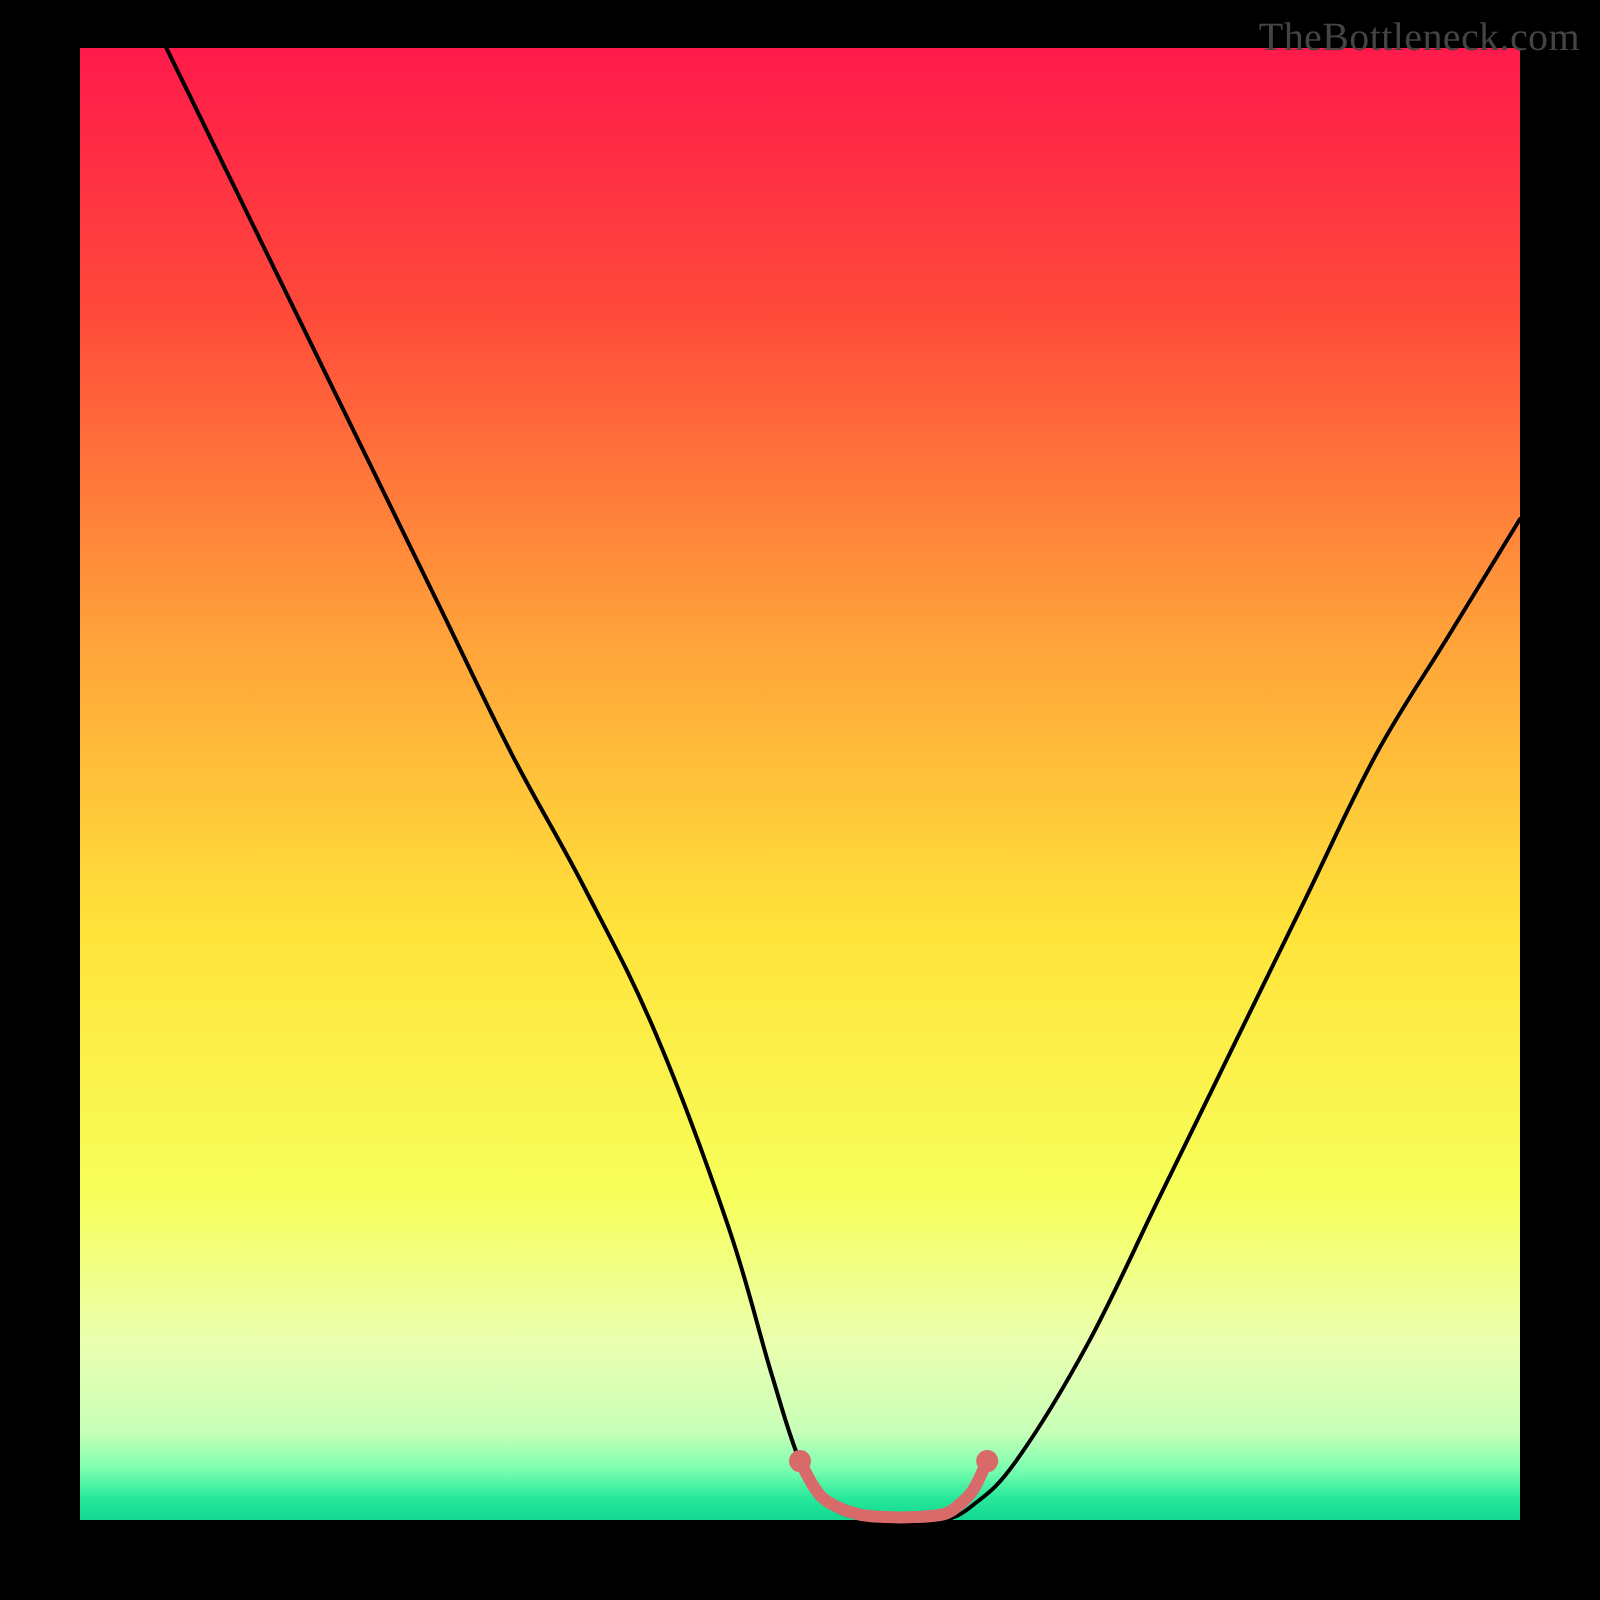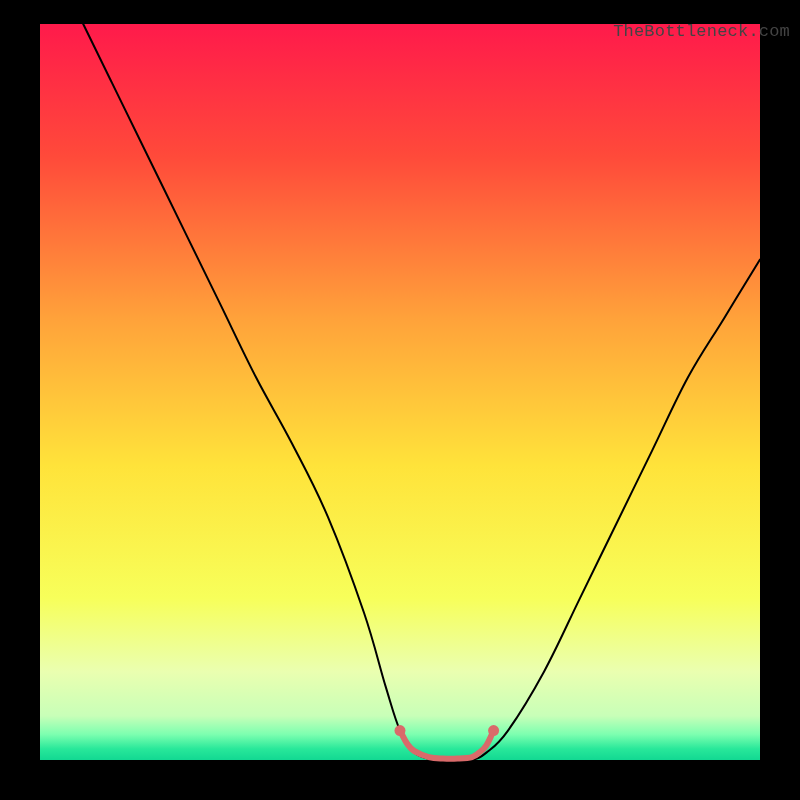--- a/index.html
+++ b/index.html
@@ -13,24 +13,24 @@
   .chart-container {
     position: relative;
     width: 800px;
     height: 800px;
   }
   svg {
     display: block;
   }
   .watermark {
     position: absolute;
-    top: 22px;
+    top: 8px;
     right: 10px;
-    font-family: Liberation Mono, monospace;
-    font-size: 17px;
+    font-family: Liberation Serif, serif;
+    font-size: 20px;
     color: #444;
     letter-spacing: 0.2px;
     user-select: none;
   }
 </style>
 </head>
 <body>
 
 <div class="chart-container">
   <svg id="chart-svg" width="800" height="800" viewBox="0 0 800 800">

